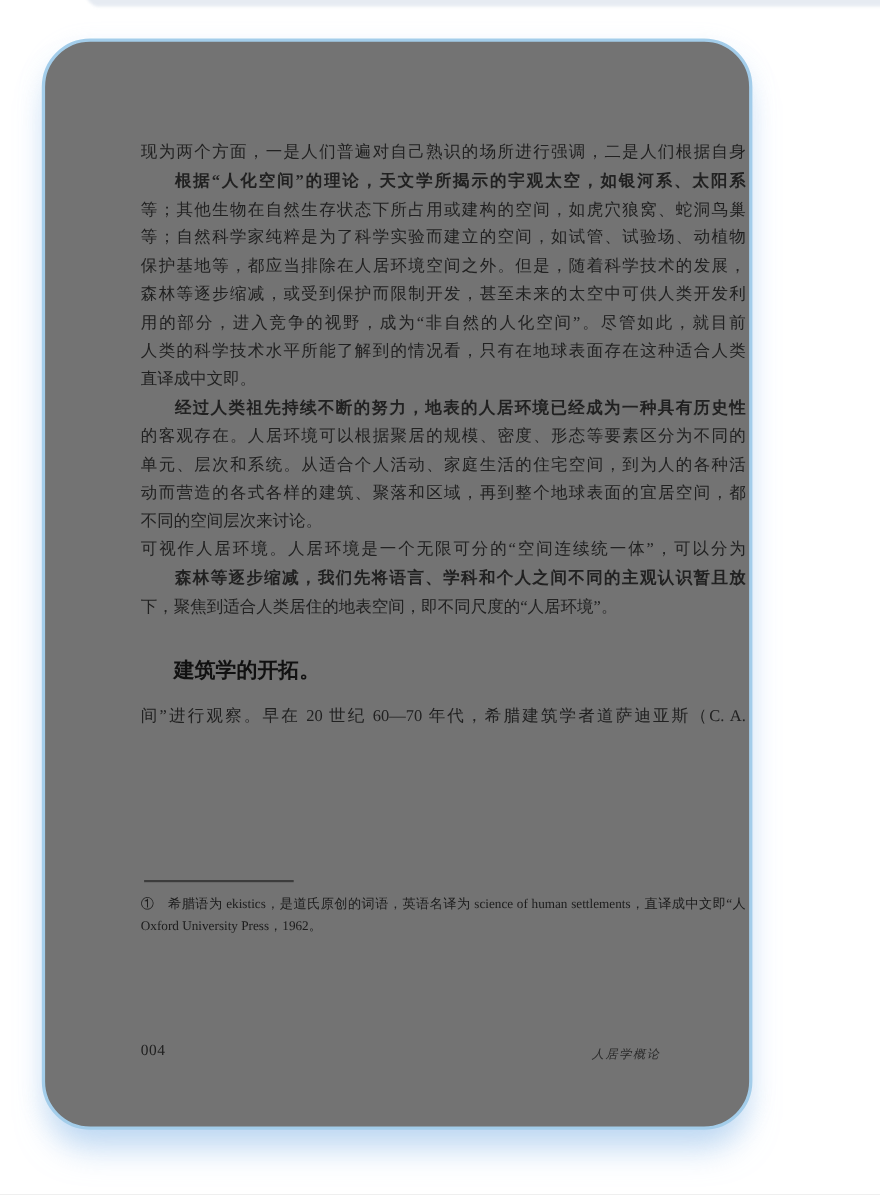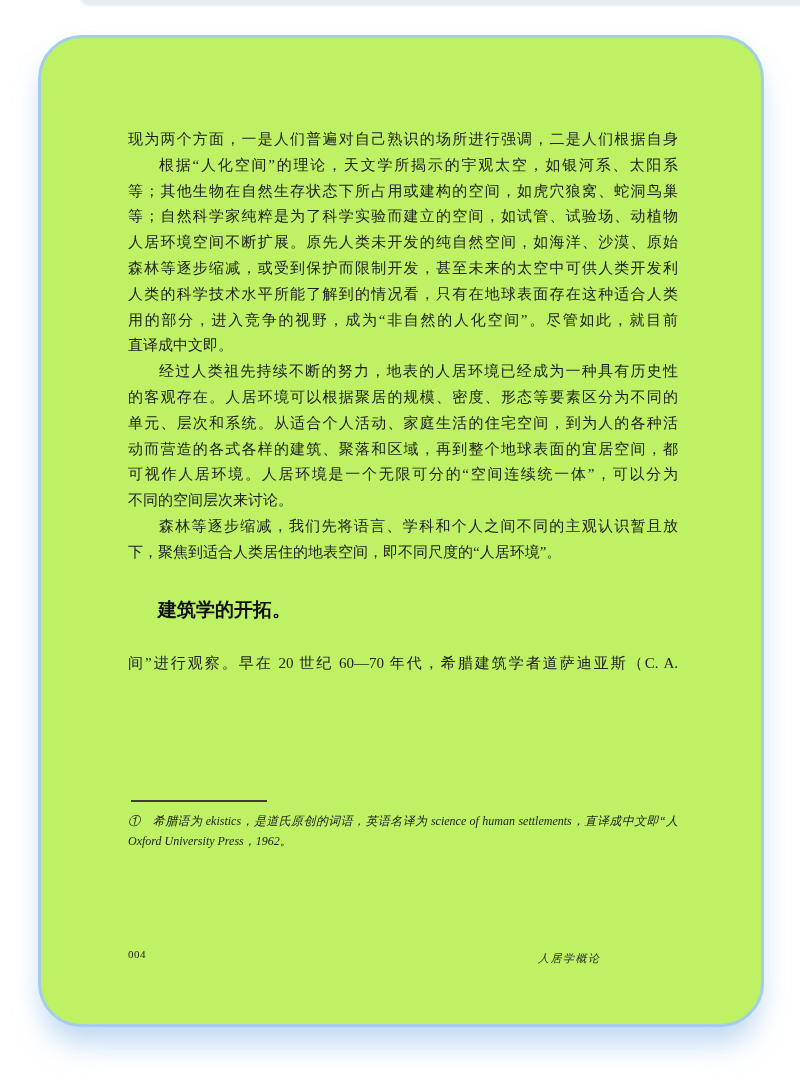--- a/index.html
+++ b/index.html
@@ -13,77 +13,77 @@
     position:relative;width:800px;height:1086px;background:#ffffff;overflow:hidden;
     font-family:"Liberation Serif","DejaVu Serif",serif;color:var(--text);
   }
   
   .prev-edge{
     position:absolute;left:78px;right:-30px;top:-7px;height:13px;
     background:#e6ebf2;border-radius:0 0 10px 14px;filter:blur(1.5px);
   }
   
   .page{
-    position:absolute;left:38px;top:35px;width:726px;height:992px;
-    background:#bef264;border:3px solid var(--border);border-radius:44px;
+    position:absolute;left:38px;top:35px;width:646px;height:992px;
+    background:#737373;border:3px solid var(--border);border-radius:44px;
     box-sizing:border-box;
     box-shadow:0 24px 30px -8px rgba(146,190,233,.55),0 6px 22px rgba(160,200,240,.18);
   }
   .body-text{position:absolute;left:87px;top:89px;width:550px;}
   .line{
     height:25.8px;line-height:25.8px;font-size:15px;overflow:hidden;
     text-align:justify;text-align-last:justify;
   }
   .line.end{text-align-last:left;}
-  .line.indent{text-indent:31px;}
+  .line.indent{text-indent:31px;font-weight:bold;}
   .sup{font-size:9px;vertical-align:super;line-height:0;margin:0 3px 0 1px;}
   .heading{
-    margin-top:31px;margin-bottom:28px;height:26px;line-height:26px;
+    margin-top:31px;margin-bottom:16px;height:26px;line-height:26px;
     font-family:"Liberation Sans","DejaVu Sans",sans-serif;font-weight:700;
     font-size:19px;text-indent:30px;color:#111;
   }
   .footnote{position:absolute;left:87px;top:762px;width:550px;color:var(--fn-text);}
   .fn-rule{width:136px;margin-left:3px;border-top:2px solid #3c3c3c;margin-bottom:9px;}
   .fn-line{
-    font-size:12px;line-height:20px;height:20px;overflow:hidden;font-style:italic;
+    font-size:12px;line-height:20px;height:20px;overflow:hidden;
     text-align:justify;text-align-last:justify;
   }
   .fn-line.end{text-align-last:left;}
-  .page-number{position:absolute;left:87px;top:910px;font-size:11px;letter-spacing:.5px;}
+  .page-number{position:absolute;left:87px;top:910px;font-size:14px;letter-spacing:.5px;}
   .running-title{
     position:absolute;left:497px;top:913px;font-size:11px;font-style:italic;
     letter-spacing:1.5px;color:#2a2a2a;
   }
 </style>
 </head>
 <body>
 
 <div class="canvas">
   <div class="prev-edge"></div>
 
   <div class="page">
 
     <div class="body-text">
       <div class="line">现为两个方面，一是人们普遍对自己熟识的场所进行强调，二是人们根据自身</div>
 
       <div class="line indent">根据“人化空间”的理论，天文学所揭示的宇观太空，如银河系、太阳系</div>
       <div class="line">等；其他生物在自然生存状态下所占用或建构的空间，如虎穴狼窝、蛇洞鸟巢</div>
       <div class="line">等；自然科学家纯粹是为了科学实验而建立的空间，如试管、试验场、动植物</div>
-      <div class="line">人居环境空间不断扩展。原先人类未开发的纯自然空间，如海洋、沙漠、原始</div>
+      <div class="line">保护基地等，都应当排除在人居环境空间之外。但是，随着科学技术的发展，</div>
       <div class="line">森林等逐步缩减，或受到保护而限制开发，甚至未来的太空中可供人类开发利</div>
+      <div class="line">用的部分，进入竞争的视野，成为“非自然的人化空间”。尽管如此，就目前</div>
       <div class="line">人类的科学技术水平所能了解到的情况看，只有在地球表面存在这种适合人类</div>
-      <div class="line">用的部分，进入竞争的视野，成为“非自然的人化空间”。尽管如此，就目前</div>
       <div class="line end">直译成中文即。</div>
 
       <div class="line indent">经过人类祖先持续不断的努力，地表的人居环境已经成为一种具有历史性</div>
       <div class="line">的客观存在。人居环境可以根据聚居的规模、密度、形态等要素区分为不同的</div>
       <div class="line">单元、层次和系统。从适合个人活动、家庭生活的住宅空间，到为人的各种活</div>
       <div class="line">动而营造的各式各样的建筑、聚落和区域，再到整个地球表面的宜居空间，都</div>
+      <div class="line end">不同的空间层次来讨论。</div>
       <div class="line">可视作人居环境。人居环境是一个无限可分的“空间连续统一体”，可以分为</div>
-      <div class="line end">不同的空间层次来讨论。</div>
 
       <div class="line indent">森林等逐步缩减，我们先将语言、学科和个人之间不同的主观认识暂且放</div>
       <div class="line end">下，聚焦到适合人类居住的地表空间，即不同尺度的“人居环境”。</div>
 
       <div class="heading">建筑学的开拓。</div>
 
       <div class="line">间”进行观察。早在 20 世纪 60—70 年代，希腊建筑学者道萨迪亚斯（C. A.</div>
     </div>
 
     <div class="footnote">

